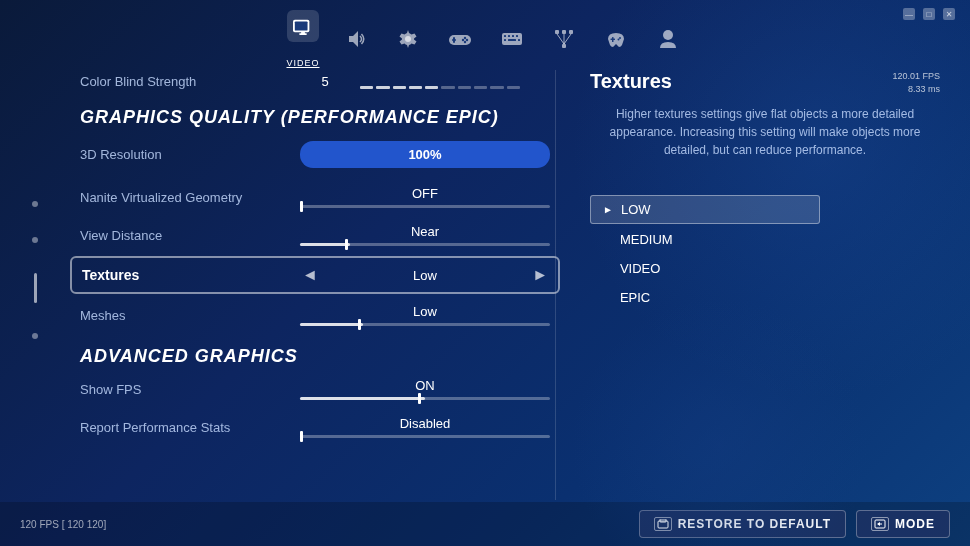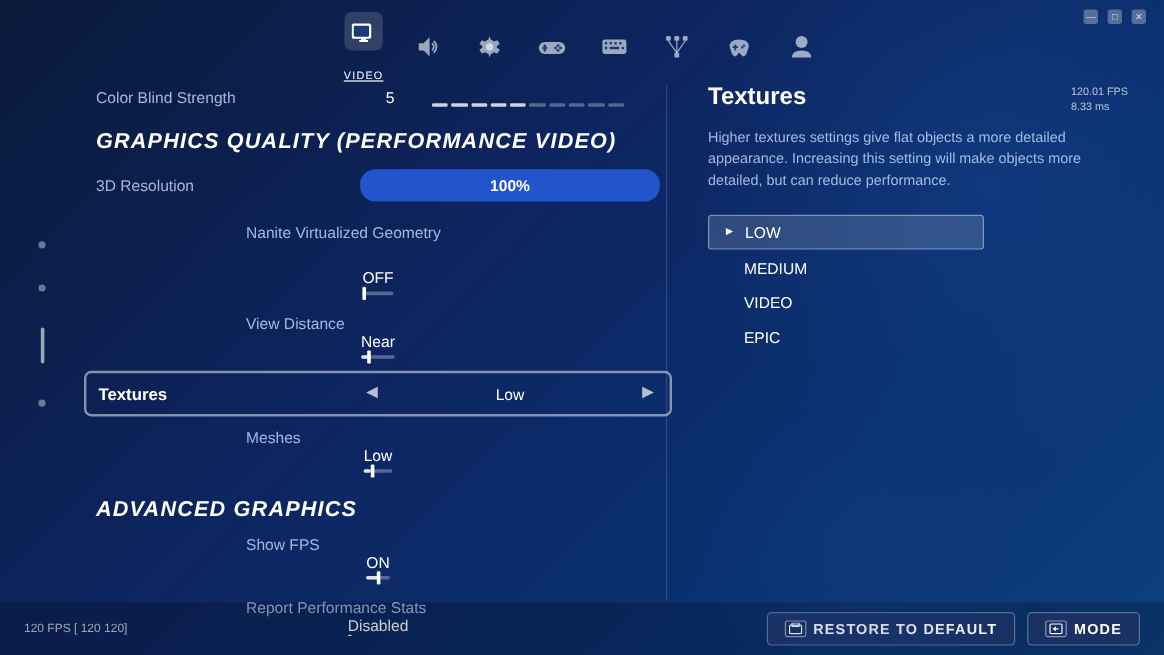--- a/index.html
+++ b/index.html
@@ -152,21 +152,20 @@
       overflow: hidden;
     }
 
     
     .setting-row {
       display: flex;
       align-items: center;
       padding: 6px 10px;
       margin-bottom: 4px;
       position: relative;
-      flex-direction: column;
     }
 
     .setting-label {
       font-size: 13px;
       color: rgba(200,220,255,0.8);
       width: 220px;
       flex-shrink: 0;
     }
 
     .setting-value {
@@ -317,30 +316,31 @@
       font-size: 20px;
       font-weight: bold;
       color: #fff;
       margin-bottom: 12px;
     }
 
     .panel-desc {
       font-size: 12px;
       color: rgba(200,220,255,0.8);
       line-height: 1.5;
-      margin-bottom: 20px;
+      margin-bottom: 36px;
+      text-align: center;
     }
 
     .fps-badge {
       position: absolute;
       right: 0;
       top: 0;
       font-size: 9px;
       color: rgba(255,255,255,0.7);
-      text-align: left;
+      text-align: right;
       line-height: 1.4;
     }
 
     
     .dropdown-list {
       width: 230px;
     }
     .dropdown-item {
       display: flex;
       align-items: center;
@@ -549,30 +549,30 @@
         <div class="seg active"></div>
         <div class="seg"></div>
         <div class="seg"></div>
         <div class="seg"></div>
         <div class="seg"></div>
         <div class="seg"></div>
       </div>
     </div>
   </div>
 
-  <div class="section-header">GRAPHICS QUALITY (PERFORMANCE VIDEO)</div>
+  <div class="section-header">GRAPHICS QUALITY (PERFORMANCE EPIC)</div>
 
   <div class="res-row">
     <div class="res-label">3D Resolution</div>
     <div class="res-value">100%</div>
   </div>
 
   <div class="setting-row">
     <div class="setting-label">Nanite Virtualized Geometry</div>
-    <div style="flex:1; text-align:center;margin-top:23px;">
+    <div style="flex:1; text-align:center;">
       <div class="setting-value">OFF</div>
       <div class="slider-track">
         <div class="slider-fill" style="width:0%"></div>
         <div class="slider-thumb" style="left:0%"></div>
       </div>
     </div>
   </div>
 
   <div class="setting-row">
     <div class="setting-label">View Distance</div>

